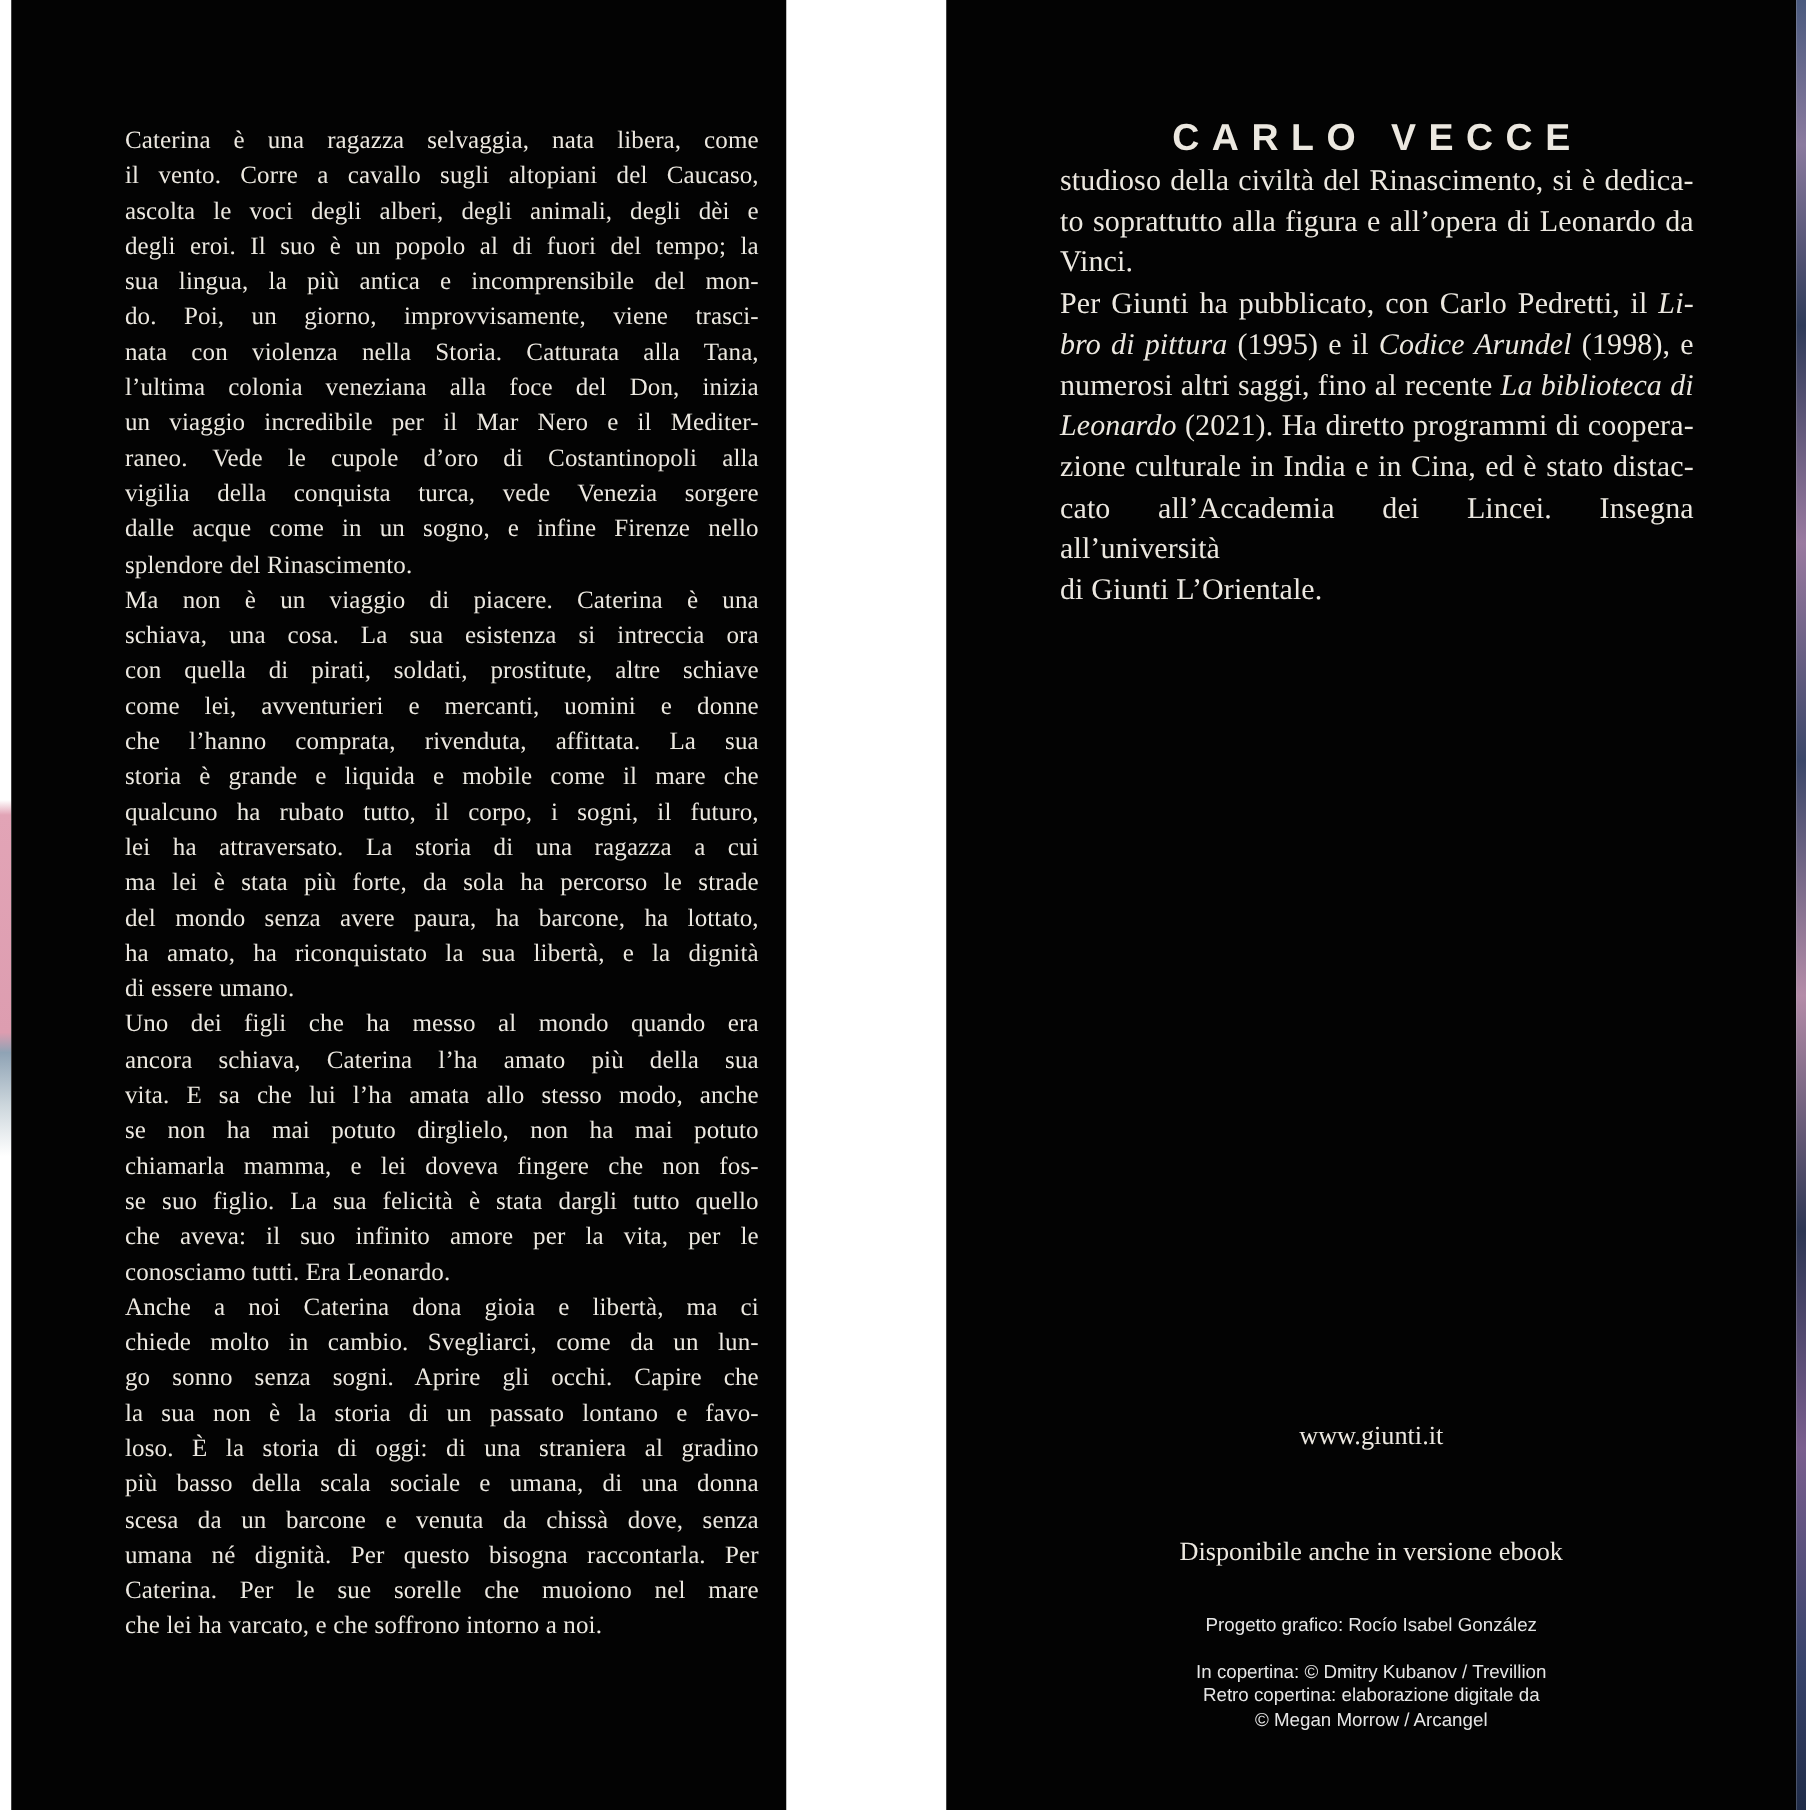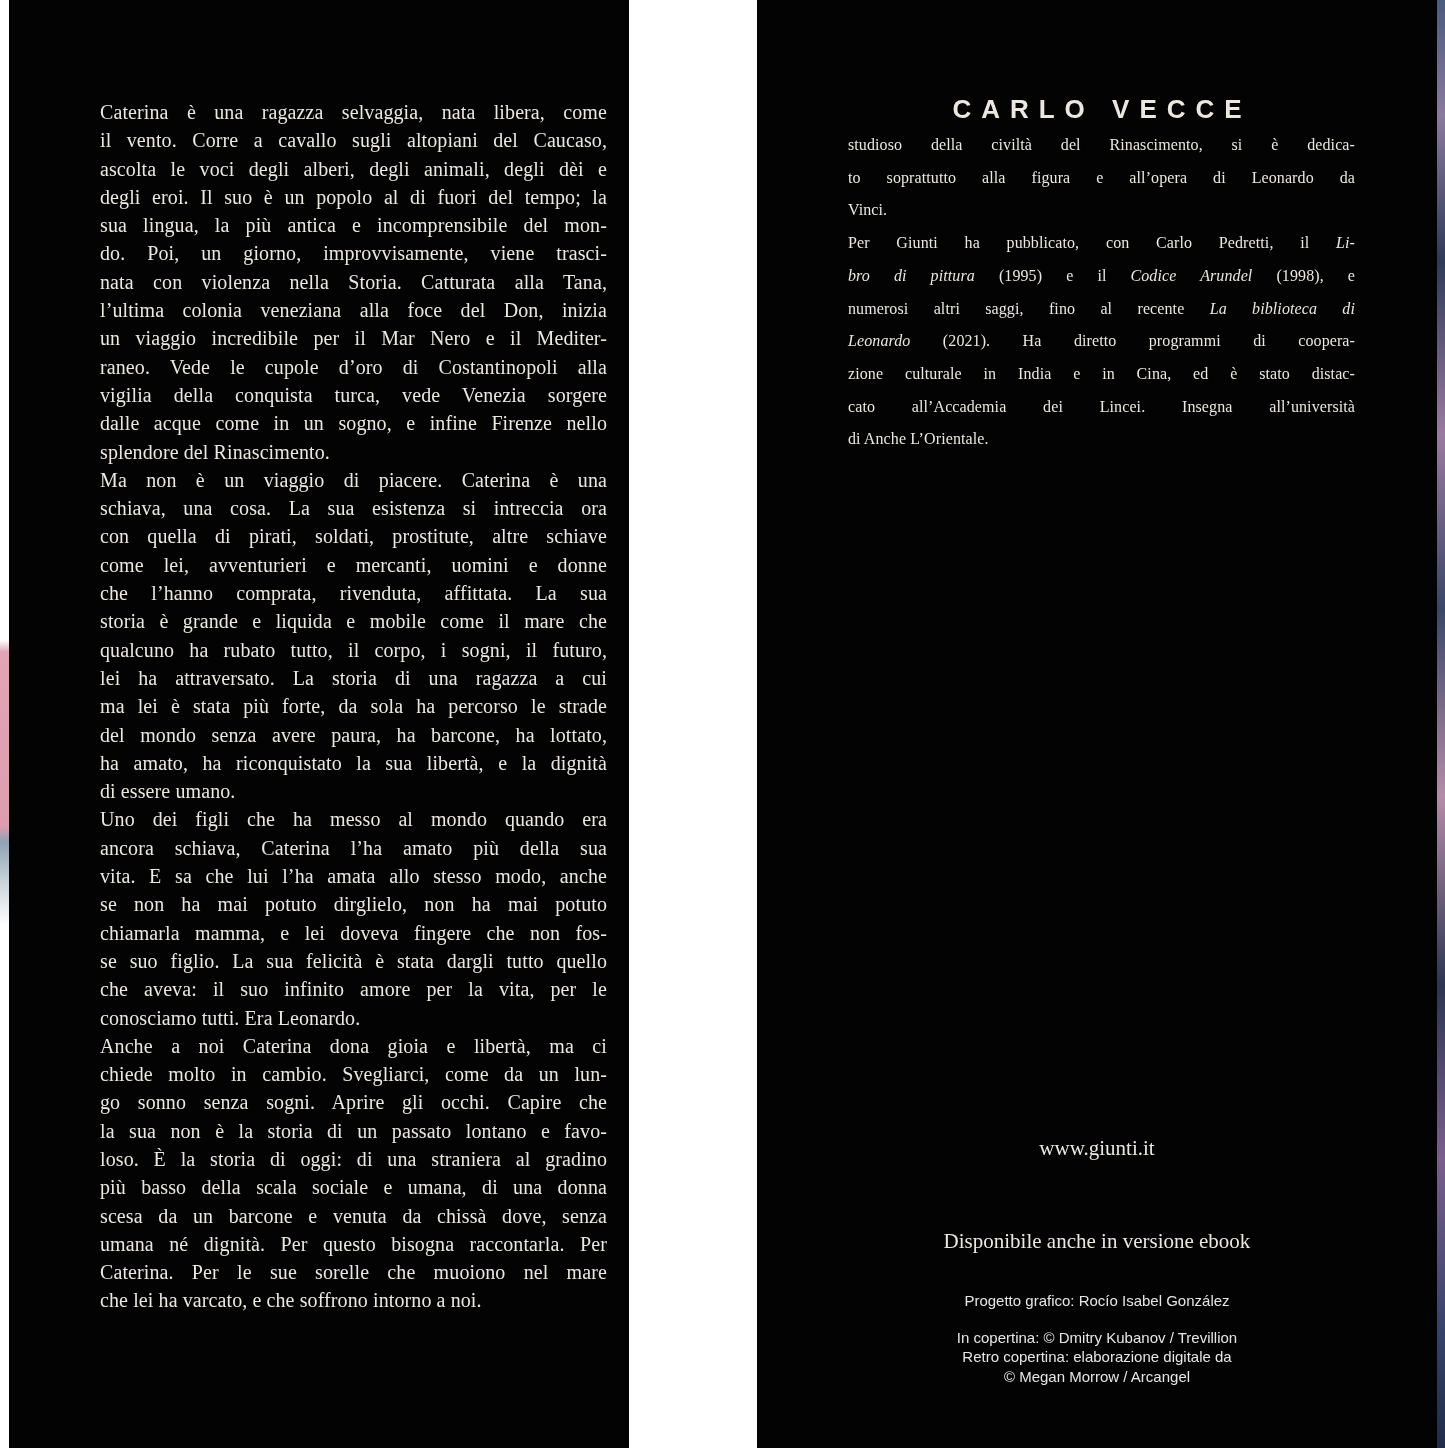--- a/index.html
+++ b/index.html
@@ -48,27 +48,27 @@
     letter-spacing: 0.1px;
   }
   .line { text-align: justify; text-align-last: justify; }
   .line.last { text-align-last: left; }
 
   
   .author {
     position: absolute; left: 0; right: 0; top: 94px; margin: 0;
     text-align: center;
     font-family: "Liberation Sans", sans-serif;
-    font-weight: 700; font-size: 26px; letter-spacing: 10px;
+    font-weight: 700; font-size: 30px; letter-spacing: 10px;
     color: var(--text, #ece8e0);
     text-indent: 10px; 
   }
   .bio {
     position: absolute; left: 91px; top: 129px; width: 507px;
-    font-size: 16px; line-height: 32.7px;
+    font-size: 24px; line-height: 32.7px;
     letter-spacing: 0.1px;
   }
   .website {
     position: absolute; left: 0; right: 0; top: 1136px;
     text-align: center; font-size: 21px;
   }
   .ebook {
     position: absolute; left: 0; right: 0; top: 1229px;
     text-align: center; font-size: 21px;
   }
@@ -154,21 +154,21 @@
           <div class="line">to soprattutto alla figura e all’opera di Leonardo da</div>
           <div class="line last">Vinci.</div>
         </div>
         <div class="para">
           <div class="line">Per Giunti ha pubblicato, con Carlo Pedretti, il <i>Li-</i></div>
           <div class="line"><i>bro di pittura</i> (1995) e il <i>Codice Arundel</i> (1998), e</div>
           <div class="line">numerosi altri saggi, fino al recente <i>La biblioteca di</i></div>
           <div class="line"><i>Leonardo</i> (2021). Ha diretto programmi di coopera-</div>
           <div class="line">zione culturale in India e in Cina, ed è stato distac-</div>
           <div class="line">cato all’Accademia dei Lincei. Insegna all’università</div>
-          <div class="line last">di Anche L’Orientale.</div>
+          <div class="line last">di Giunti L’Orientale.</div>
         </div>
       </div>
     <div class="website">www.giunti.it</div>
     <div class="ebook">Disponibile anche in versione ebook</div>
     <div class="credits" id="credits">
         <div class="credit-line">Progetto grafico: Rocío Isabel González</div>
         <div class="credit-line">In copertina: © Dmitry Kubanov / Trevillion</div>
         <div class="credit-line">Retro copertina: elaborazione digitale da</div>
         <div class="credit-line">© Megan Morrow / Arcangel</div>
       </div>

